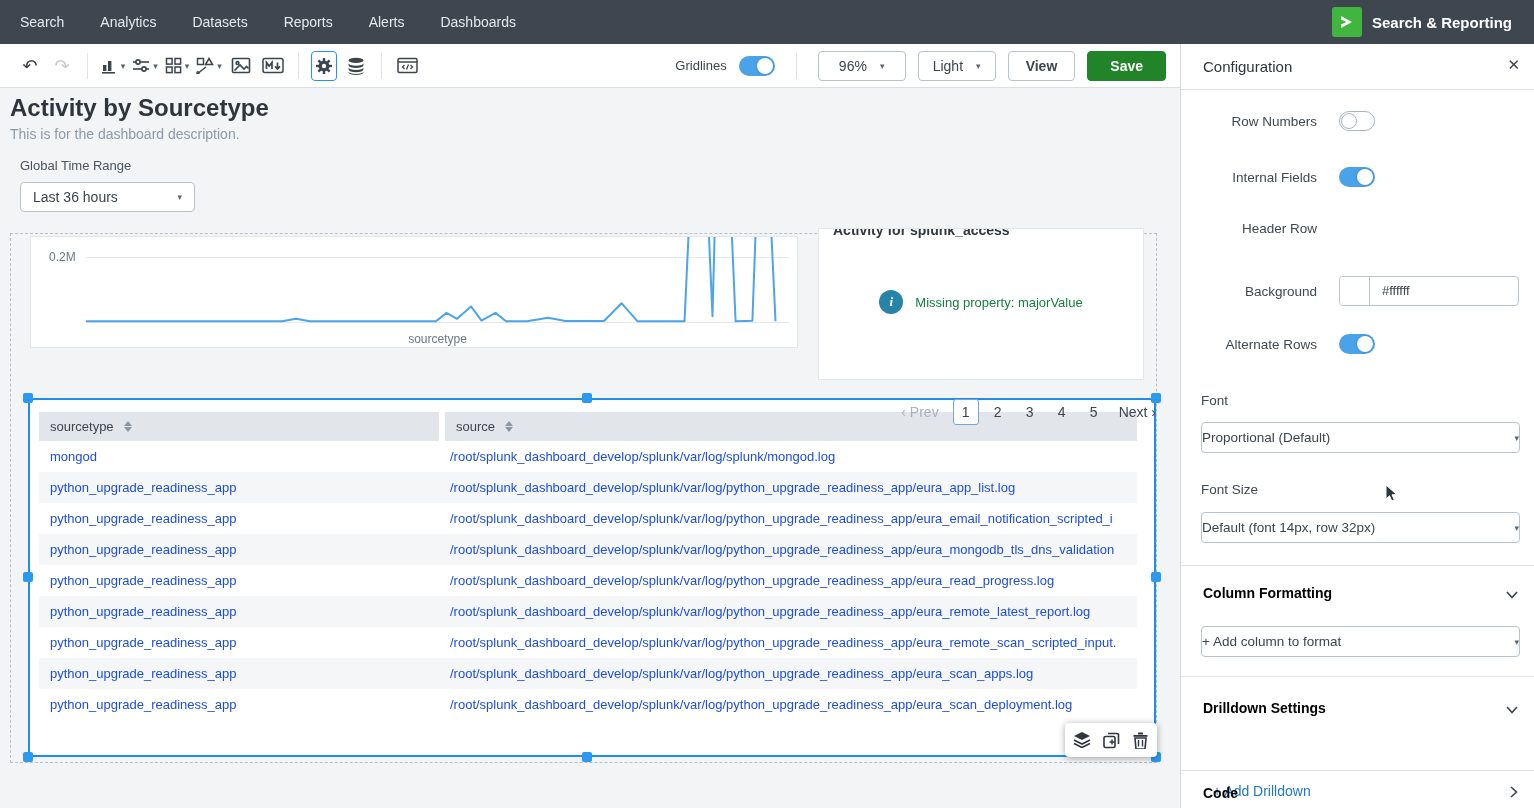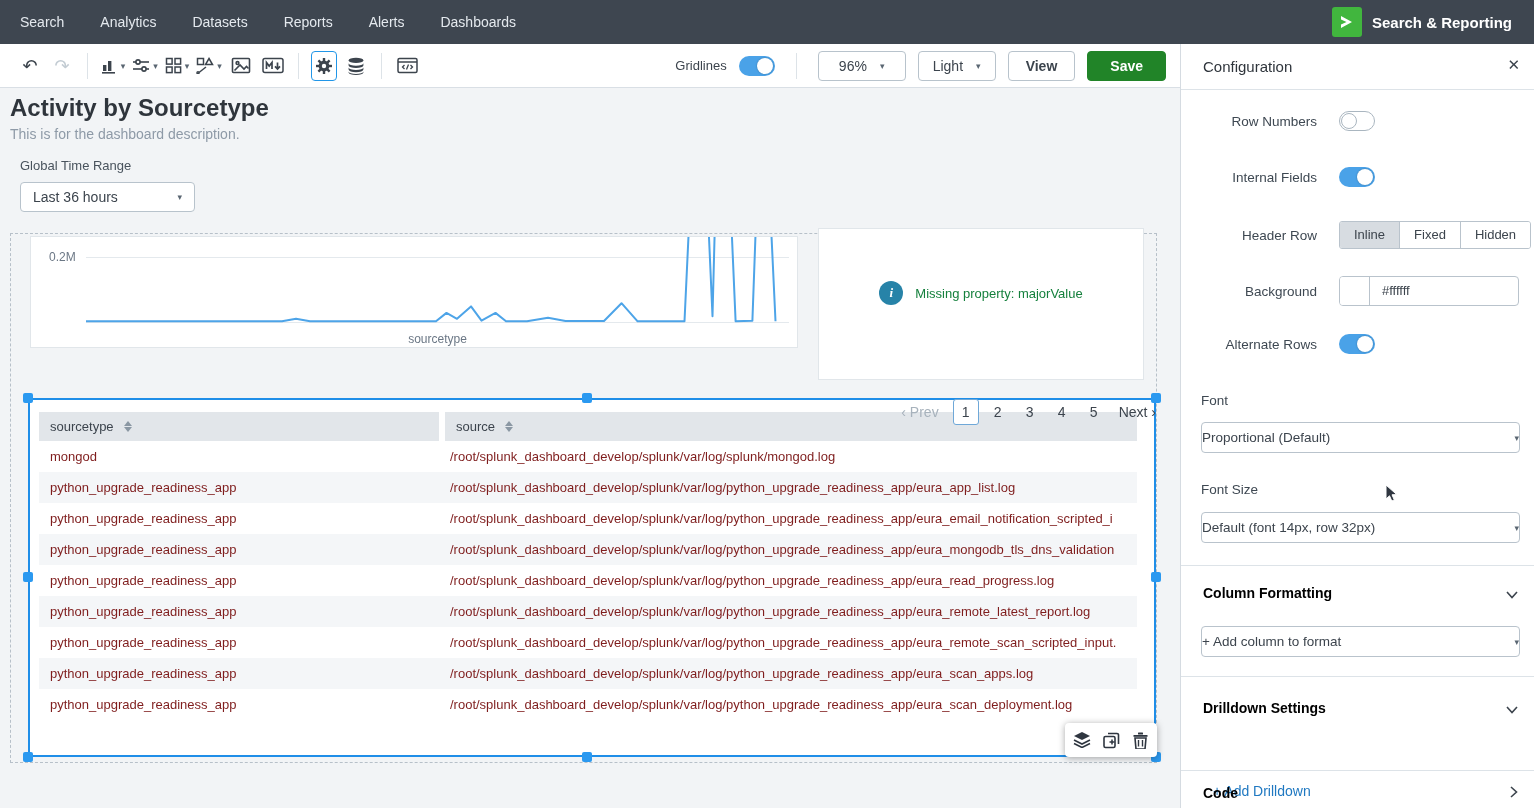--- a/index.html
+++ b/index.html
@@ -85,21 +85,21 @@
     background:#fff; border:2px solid #1f8ee8; z-index:3; padding:12px 17px 0 9px; }
   .tbl-header { display:flex; gap:6px; height:29px; }
   .tbl-hcell { background:#e2e6ea; display:flex; align-items:center; padding:0 11px;
     font-size:13px; color:#3c444d; cursor:pointer; }
   .tbl-hcell .sort { margin-left:10px; display:flex; flex-direction:column; gap:1px; }
   .col1 { width:400px; flex:none; }
   .col2 { flex:1; min-width:0; }
   .tbl-body { height:275px; overflow:hidden; }
   .tbl-row { display:flex; height:31px; align-items:center; }
   .tbl-row.alt { background:#f4f6f8; }
-  .tbl-cell { padding:0 11px; font-size:13px; color:#7f1d1d; white-space:nowrap; overflow:hidden; }
+  .tbl-cell { padding:0 11px; font-size:13px; color:#1d4ed8; white-space:nowrap; overflow:hidden; }
   .pagination { position:absolute; top:311px; right:24px; display:flex; align-items:center;
     gap:6px; font-size:14px; z-index:4; }
   .page-prev { color:#a7b2bc; margin-right:8px; cursor:default; }
   .page-num { width:26px; height:26px; display:flex; align-items:center; justify-content:center;
     color:#3c444d; cursor:pointer; }
   .page-num.current { border:1px solid #6fa8d8; border-radius:3px; background:#fff; }
   .page-next { color:#3c444d; margin-left:6px; cursor:pointer; }
 
   .handle { position:absolute; width:10px; height:10px; background:#2b99f0; border-radius:2px; z-index:6; }
 
@@ -294,20 +294,21 @@
           <span>source</span>
         </span>
         <span class="legend-item">
           <span class="legend-swatch" style="background:#4da4e8;"></span>
           <span>count</span>
         </span>
       </div>
     </div>
 
     <div class="panel stat-panel">
+      <div class="stat-title">Activity for splunk_access</div>
       <div class="stat-msg">
         <span class="info-circle">i</span>
         <span class="stat-msg-text">Missing property: majorValue</span>
       </div>
     </div>
 
     <div class="table-panel">
       <div class="tbl-header">
         <div class="tbl-hcell col1">
           <span>sourcetype</span>
@@ -434,25 +435,20 @@
 
   <div class="cfg-row" style="top:123px;">
     <span class="cfg-label">Internal Fields</span>
     <span class="cfg-control toggle on">
         <span class="knob"></span>
       </span>
   </div>
 
   <div class="cfg-row" style="top:177px;">
     <span class="cfg-label">Header Row</span>
-    <span class="cfg-control seg">
-      <span class="seg-opt selected">Inline</span>
-      <span class="seg-opt">Fixed</span>
-      <span class="seg-opt">Hidden</span>
-    </span>
   </div>
 
   <div class="cfg-row" style="top:232px;">
     <span class="cfg-label">Background</span>
     <span class="cfg-control color-input">
       <span class="color-swatch"></span>
       <span class="color-value">#ffffff</span>
     </span>
   </div>
 

